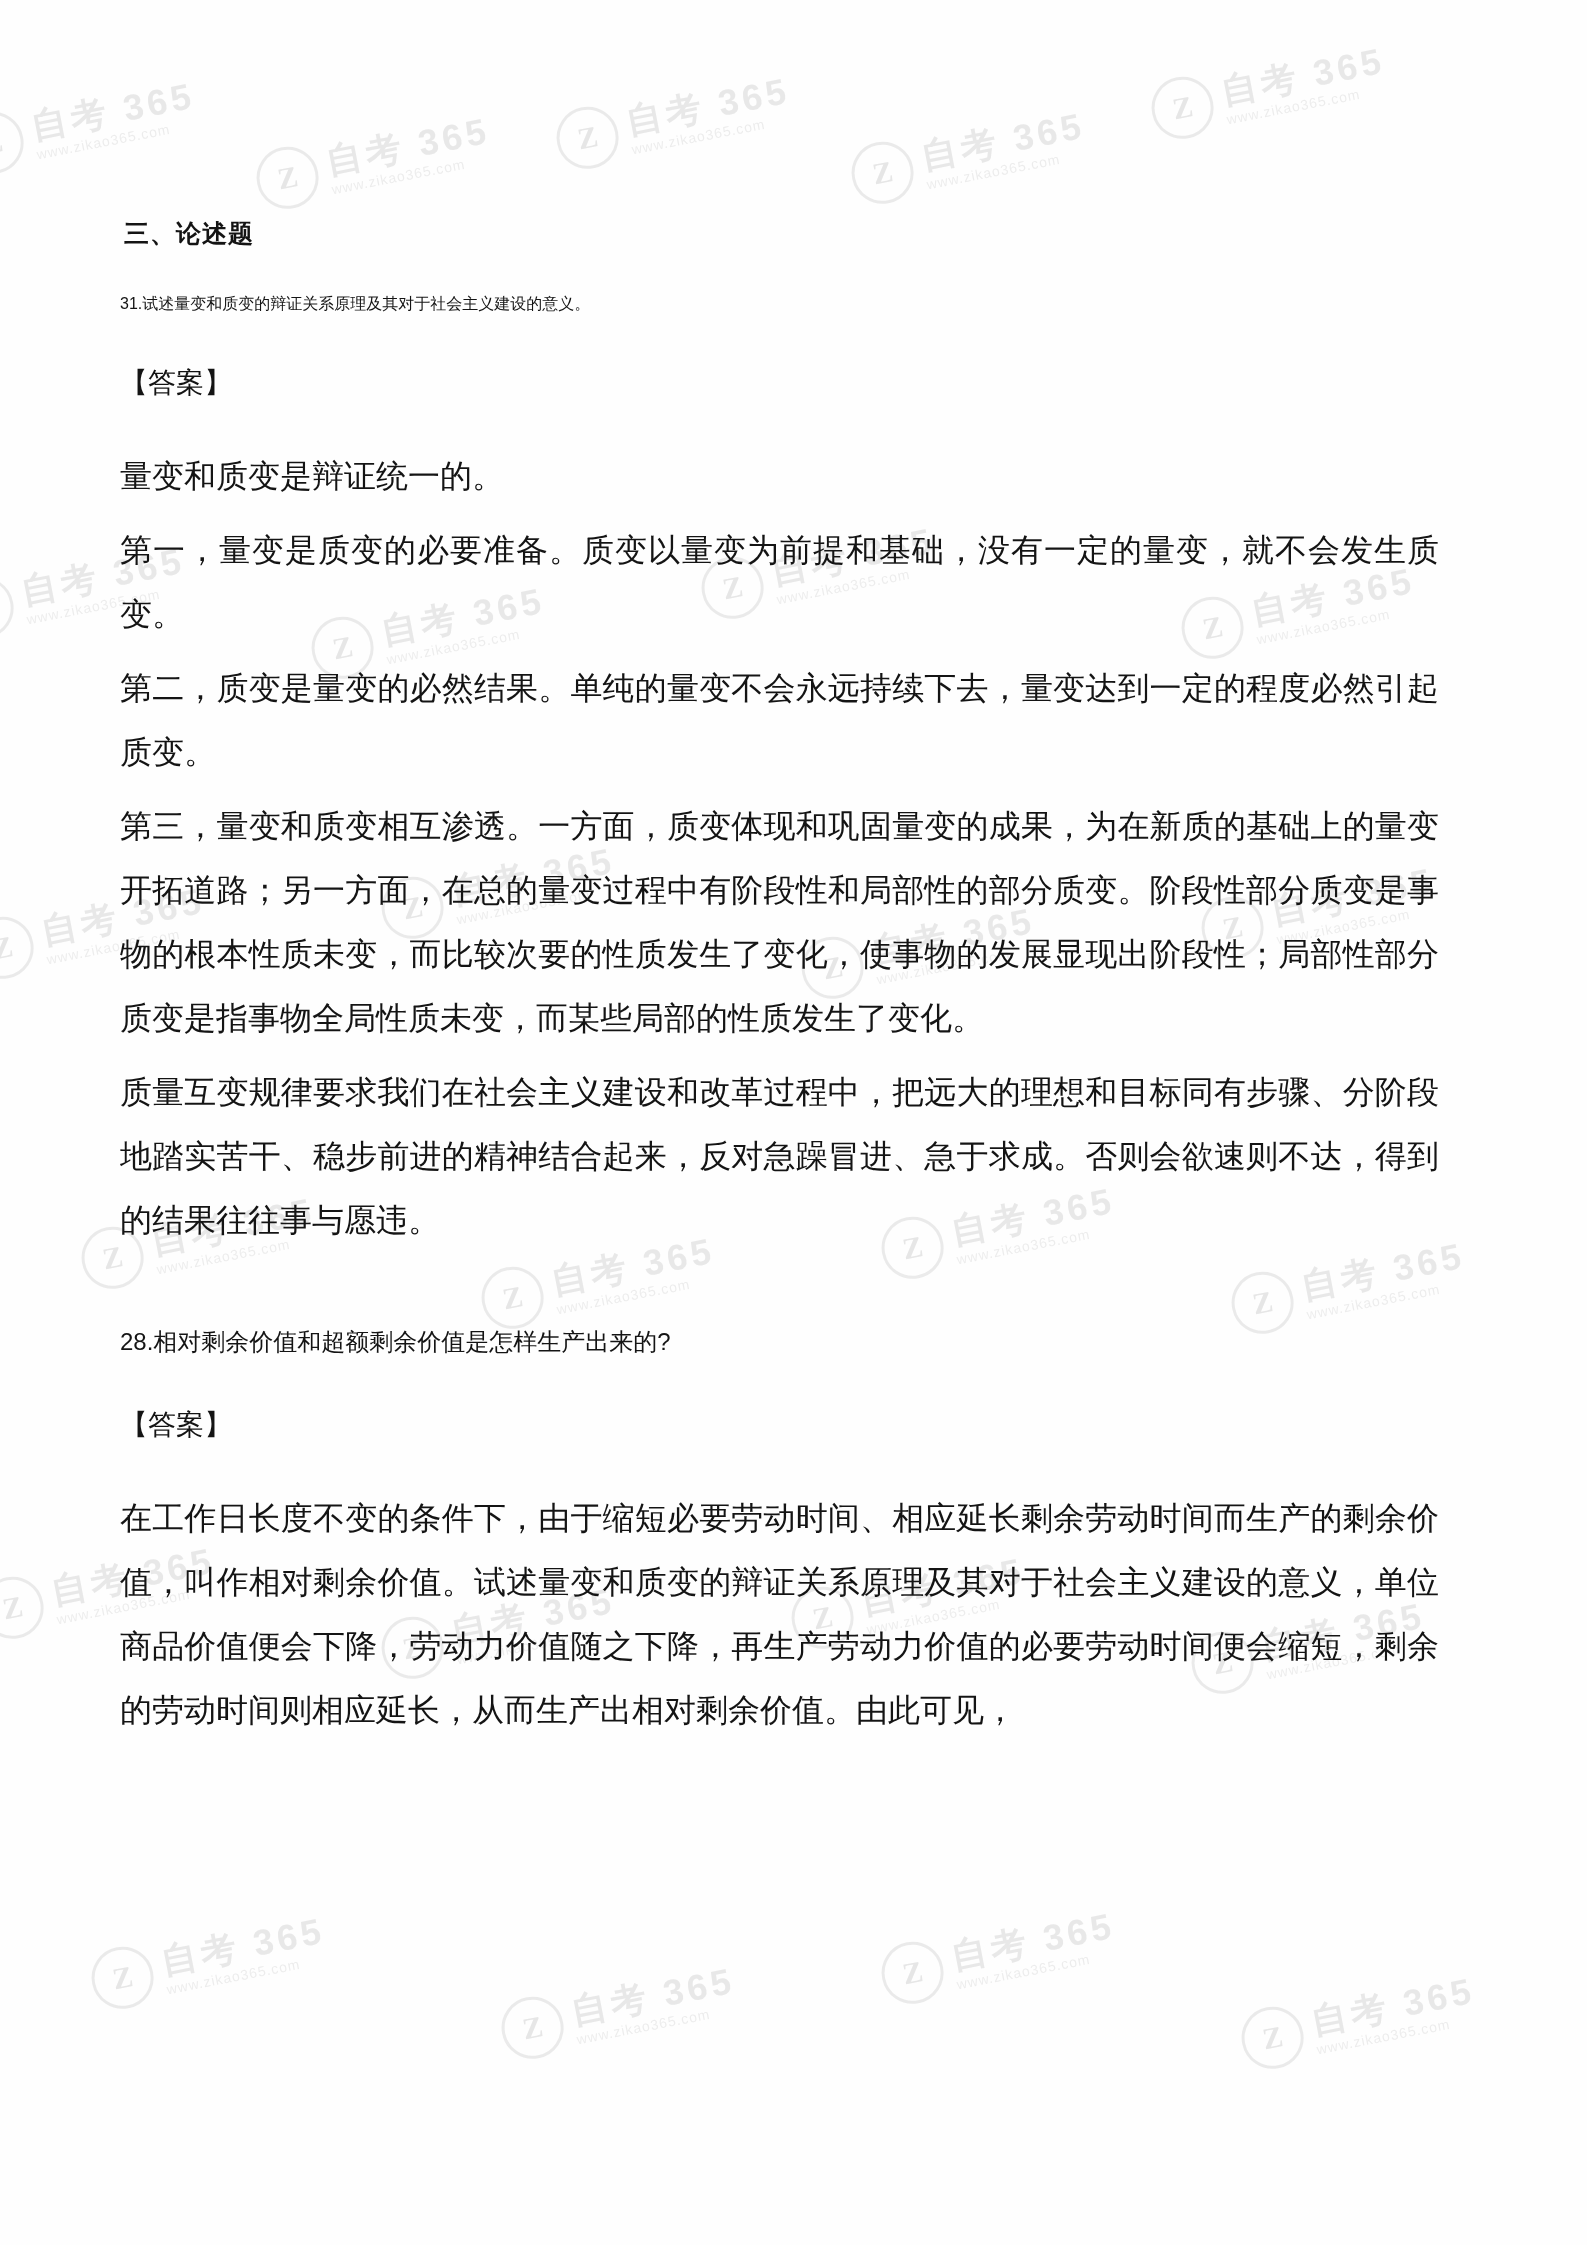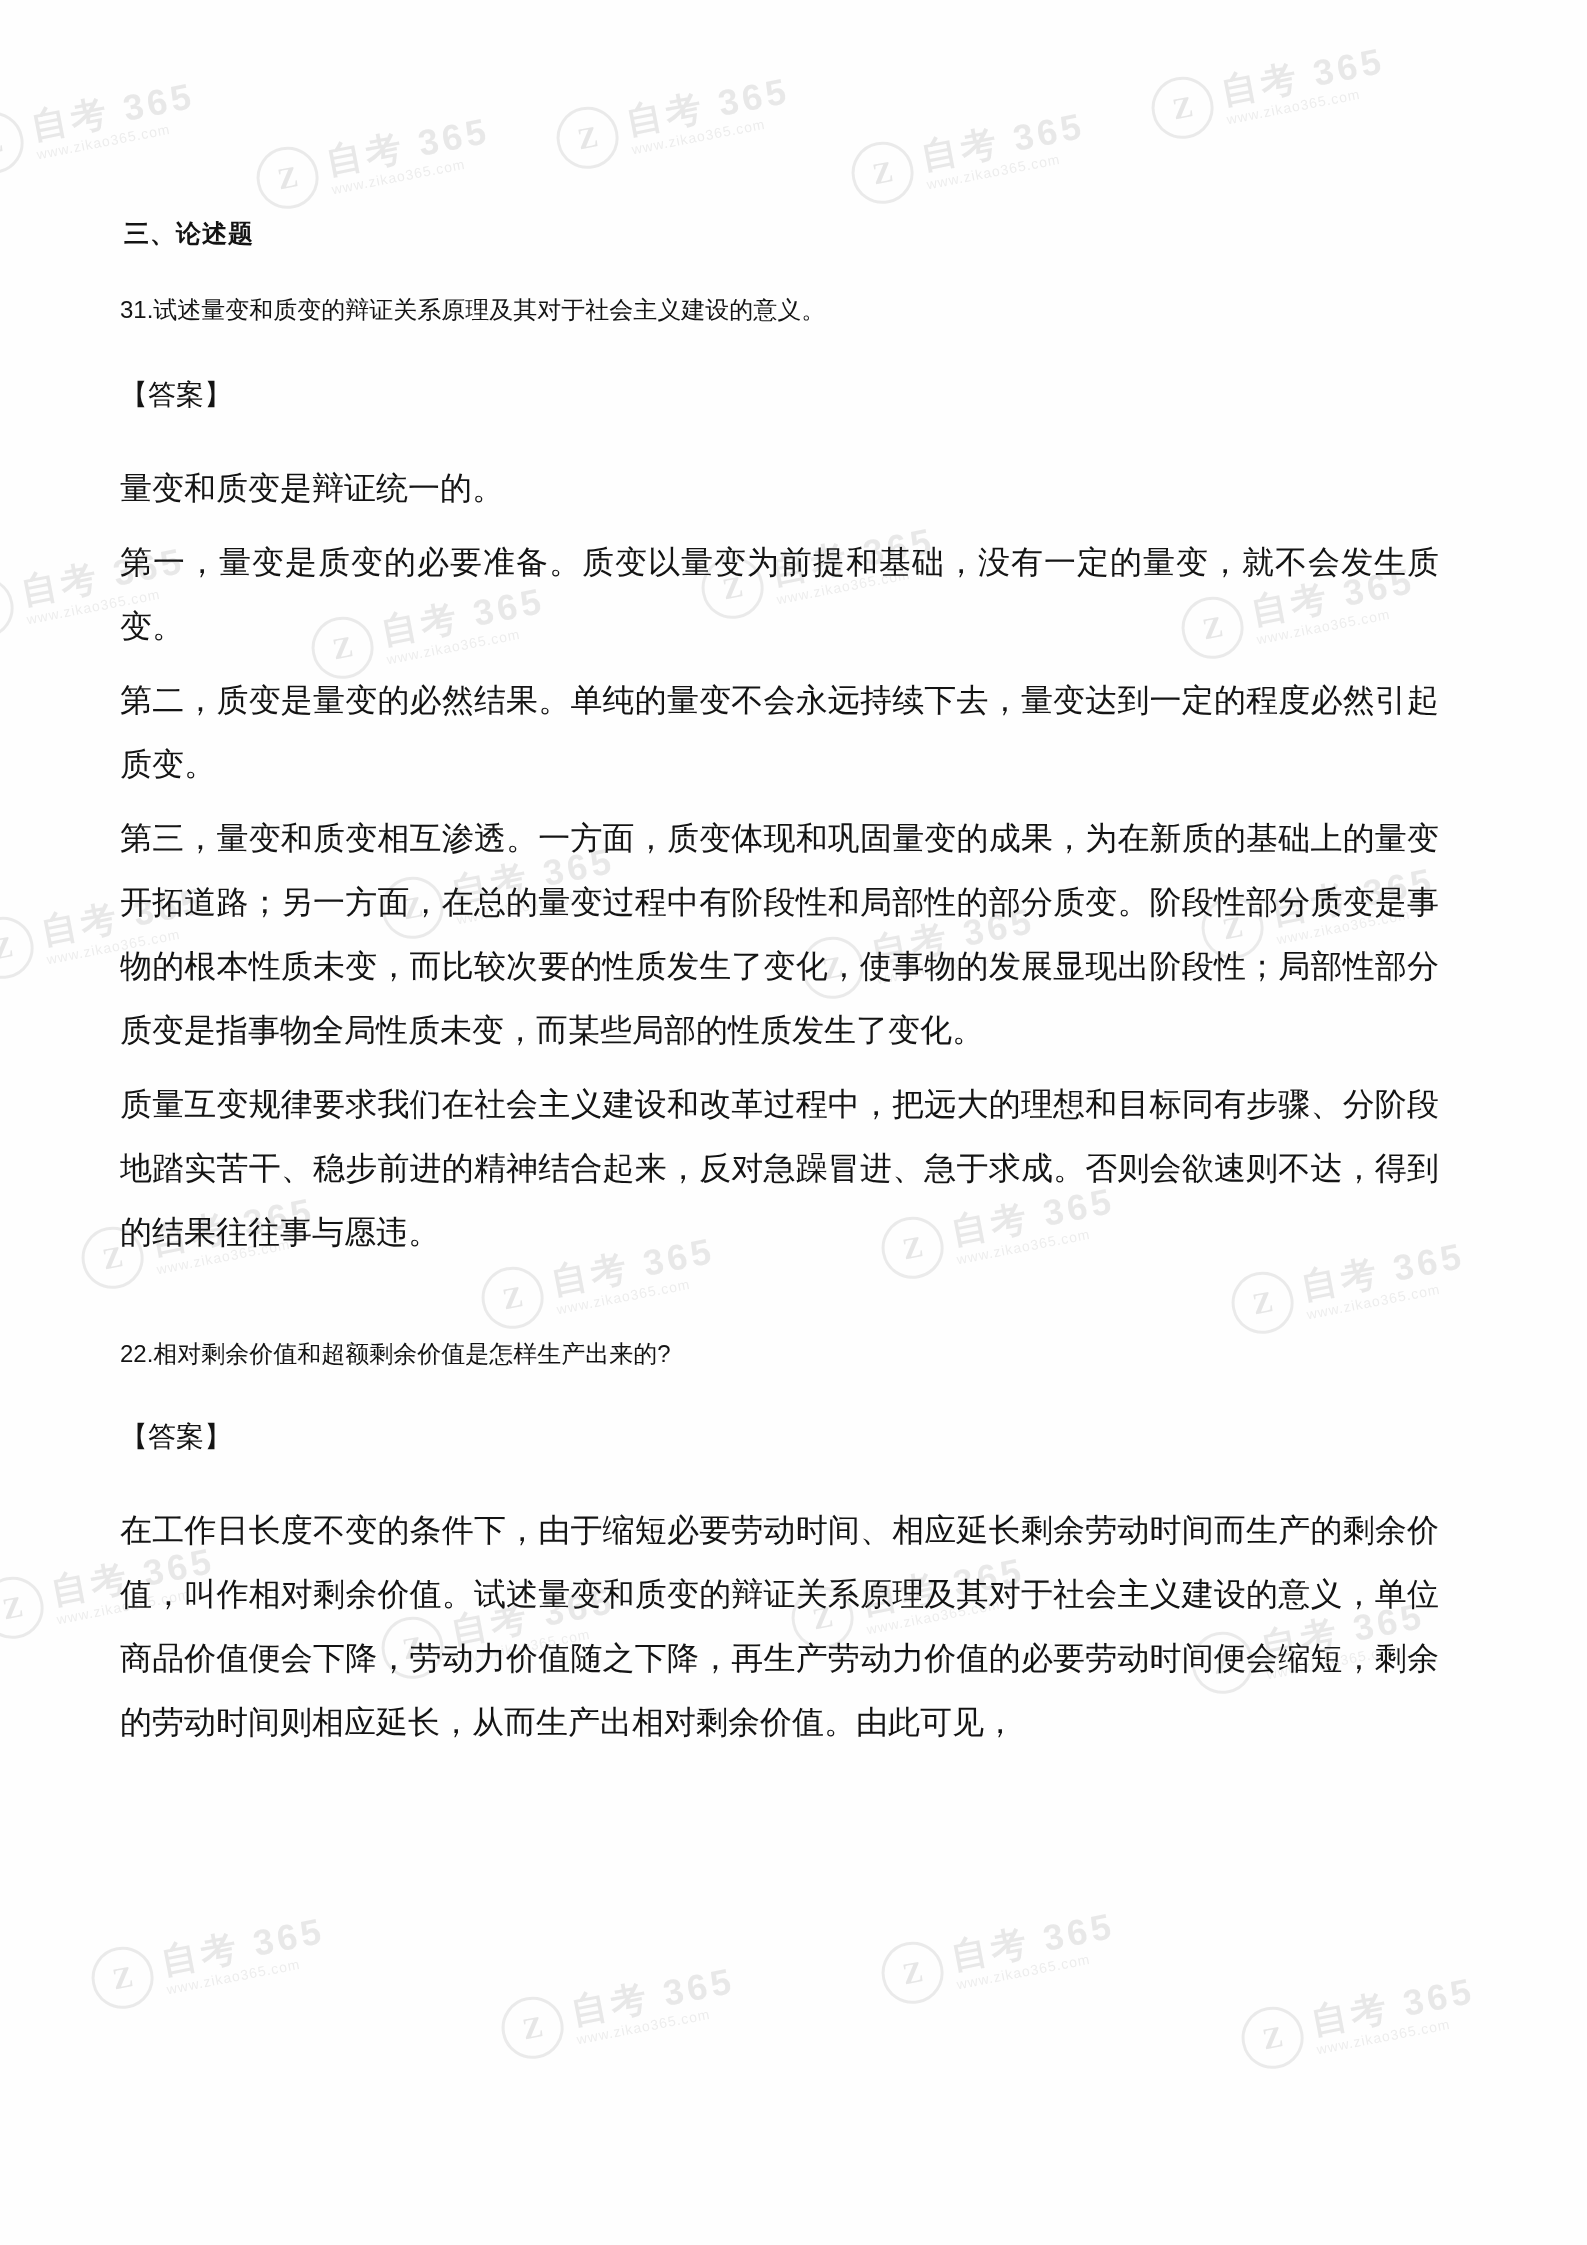--- a/index.html
+++ b/index.html
@@ -72,21 +72,21 @@
     padding: 205px 148px 0 120px;
   }
   .section-title {
     font-size: 25px;
     font-weight: bold;
     color: #141414;
     letter-spacing: 1px;
     margin: 12px 0 42px 4px;
   }
   .q-line {
-    font-size: 24px;
+    font-size: 16px;
     color: #141414;
     margin: 0 0 46px 0;
     line-height: 1.5;
   }
   .answer-tag {
     font-size: 28px;
     color: #141414;
     margin: 16px 0 40px 0;
     line-height: 1.5;
   }
@@ -308,20 +308,20 @@
     <p class="answer-tag">【答案】</p>
 
     <p class="para tight">量变和质变是辩证统一的。</p>
     <p class="para tight">第一，量变是质变的必要准备。质变以量变为前提和基础，没有一定的量变，就不会发生质变。</p>
     <p class="para tight">第二，质变是量变的必然结果。单纯的量变不会永远持续下去，量变达到一定的程度必然引起质变。</p>
     <p class="para tight">第三，量变和质变相互渗透。一方面，质变体现和巩固量变的成果，为在新质的基础上的量变开拓道路；另一方面，在总的量变过程中有阶段性和局部性的部分质变。阶段性部分质变是事物的根本性质未变，而比较次要的性质发生了变化，使事物的发展显现出阶段性；局部性部分质变是指事物全局性质未变，而某些局部的性质发生了变化。</p>
     <p class="para tight">质量互变规律要求我们在社会主义建设和改革过程中，把远大的理想和目标同有步骤、分阶段地踏实苦干、稳步前进的精神结合起来，反对急躁冒进、急于求成。否则会欲速则不达，得到的结果往往事与愿违。</p>
 
     <div class="gap-block"></div>
 
-    <p class="q2-line">22.相对剩余价值和超额剩余价值是怎样生产出来的?</p>
+    <p class="q2-line">28.相对剩余价值和超额剩余价值是怎样生产出来的?</p>
 
     <p class="answer-tag">【答案】</p>
 
     <p class="para">在工作日长度不变的条件下，由于缩短必要劳动时间、相应延长剩余劳动时间而生产的剩余价值，叫作相对剩余价值。试述量变和质变的辩证关系原理及其对于社会主义建设的意义，单位商品价值便会下降，劳动力价值随之下降，再生产劳动力价值的必要劳动时间便会缩短，剩余的劳动时间则相应延长，从而生产出相对剩余价值。由此可见，</p>
 
   </div>
 </div>
 
 </body></html>

